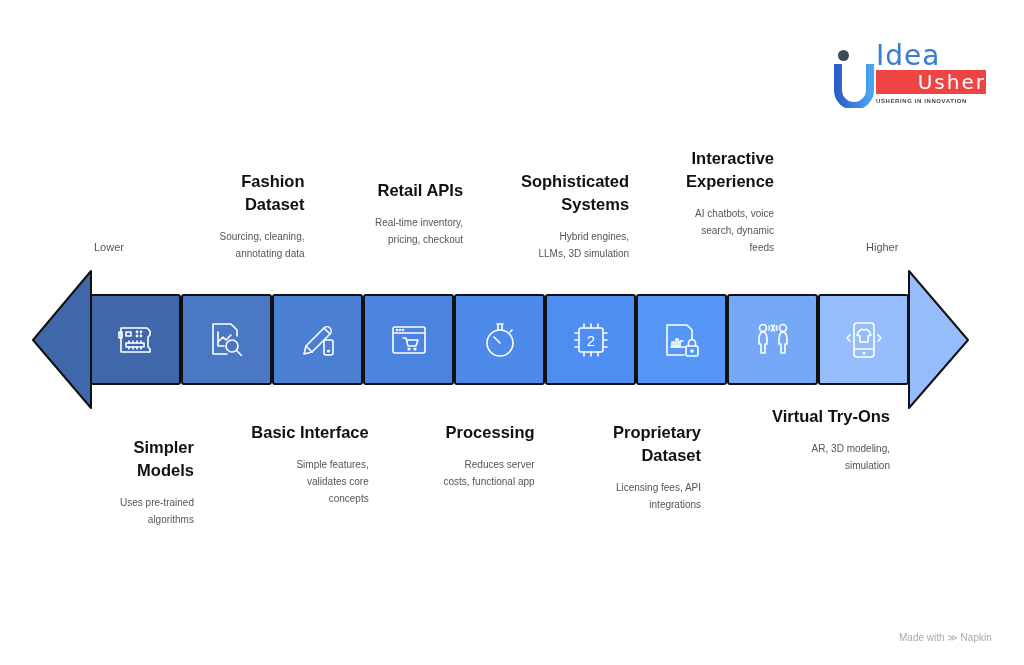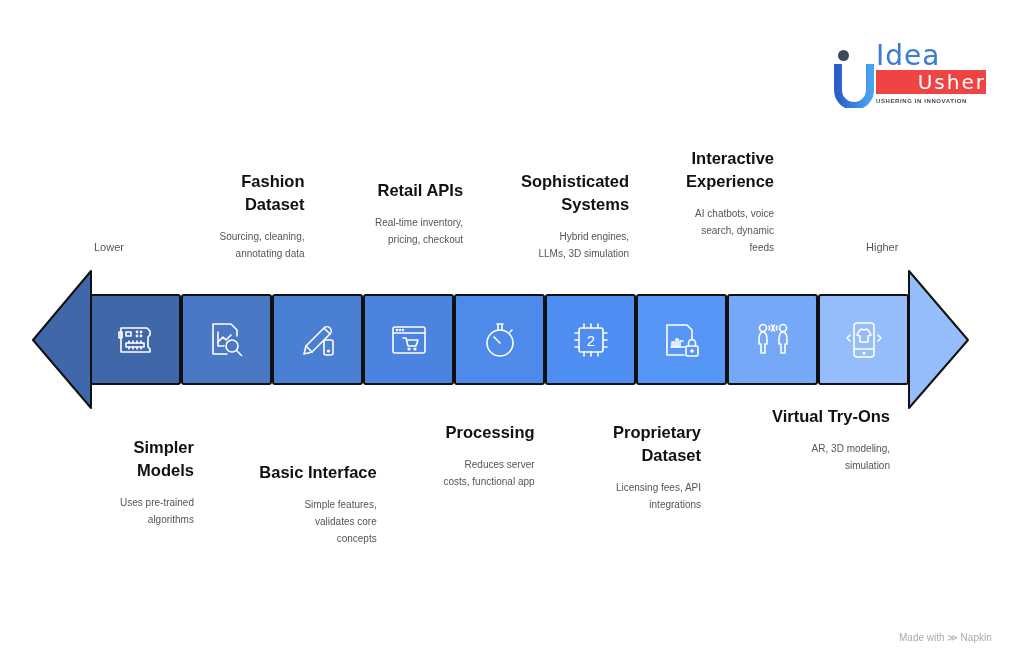--- a/index.html
+++ b/index.html
@@ -184,21 +184,21 @@
 <div class="item" style="left:157px; top:436px;">
   <div class="title">
     <div>Simpler</div>
     <div>Models</div>
   </div>
   <div class="desc">
     <div>Uses pre-trained</div>
     <div>algorithms</div>
   </div>
 </div>
-<div class="item" style="left:318px; top:421px;margin-top:40px;">
+<div class="item" style="left:310px; top:421px;">
   <div class="title">
     <div>Basic Interface</div>
   </div>
   <div class="desc">
     <div>Simple features,</div>
     <div>validates core</div>
     <div>concepts</div>
   </div>
 </div>
 <div class="item" style="left:489px; top:421px;">

